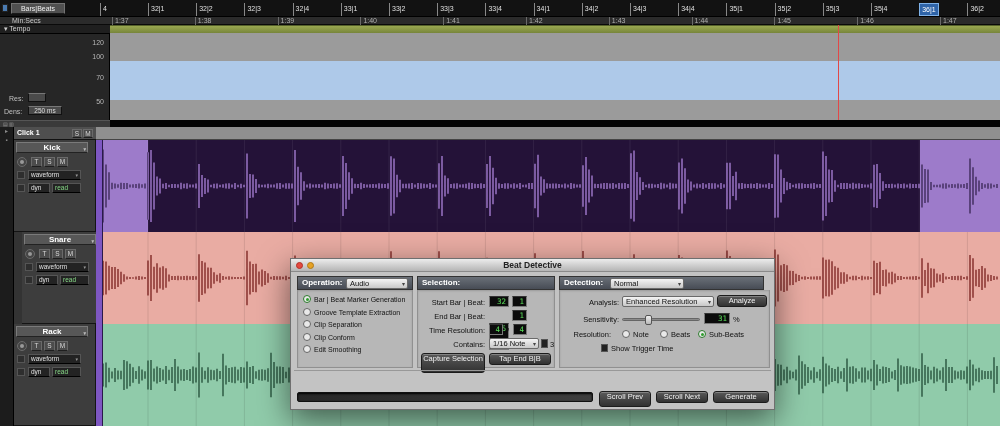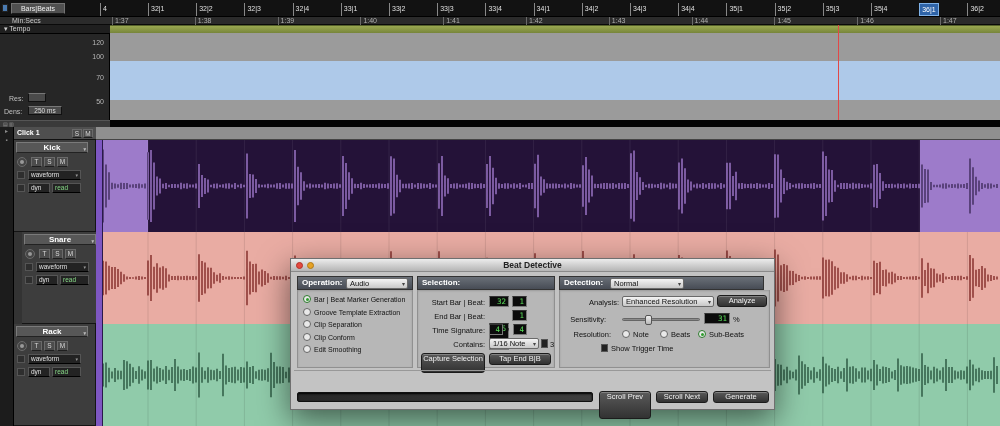--- a/index.html
+++ b/index.html
@@ -293,21 +293,21 @@
   <div class="panel" style="left:126px;top:31px;width:138px;height:78px"></div>
 
   <div class="flabel" style="left:128px;top:39px;width:66px">Start Bar | Beat:</div>
   <div class="led" style="left:198px;top:37px;width:20px;height:11px">32</div>
   <div class="led" style="left:221px;top:37px;width:15px;height:11px">1</div>
 
   <div class="flabel" style="left:128px;top:53px;width:66px">End Bar | Beat:</div>
   <div class="led" style="left:198px;top:64px;width:20px;height:27px">36</div>
   <div class="led" style="left:221px;top:51px;width:15px;height:11px">1</div>
 
-  <div class="flabel" style="left:128px;top:67px;width:66px">Time Signature:</div>
+  <div class="flabel" style="left:128px;top:67px;width:66px">Time Resolution:</div>
   <div class="led" style="left:198px;top:65px;width:14px;height:11px">4</div>
   <div class="flabel" style="left:214px;top:67px;width:6px;text-align:center">/</div>
   <div class="led" style="left:222px;top:65px;width:14px;height:11px">4</div>
 
   <div class="flabel" style="left:128px;top:81px;width:66px">Contains:</div>
   <div class="ddl" style="left:198px;top:79px;width:50px;height:11px">1/16 Note</div>
   <div class="mini" style="left:250px;top:80px"></div>
   <div class="flabel" style="left:259px;top:81px;width:8px;text-align:left">3</div>
 
   <div class="dbtn" style="left:130px;top:94px;width:64px;height:20px">Capture Selection</div>
@@ -316,35 +316,35 @@
   <div class="band" style="left:268px;top:17px;width:205px">
     <span>Detection:</span>
     <div class="ddl" style="left:50px;top:1px;width:74px;height:11px">Normal</div>
   </div>
   <div class="panel" style="left:268px;top:31px;width:211px;height:78px"></div>
 
   <div class="flabel" style="left:272px;top:39px;width:56px">Analysis:</div>
   <div class="ddl" style="left:331px;top:37px;width:92px;height:11px">Enhanced Resolution</div>
   <div class="dbtn" style="left:426px;top:36px;width:50px;height:12px">Analyze</div>
 
-  <div class="flabel" style="left:259px;top:56px;width:56px">Sensitivity:</div>
+  <div class="flabel" style="left:272px;top:56px;width:56px">Sensitivity:</div>
   <div id="sens-slider" style="left:331px;top:59px">
     <div id="sens-thumb"></div>
   </div>
   <div class="led" style="left:413px;top:54px;width:26px;height:11px">31</div>
   <div class="flabel" style="left:442px;top:56px;width:10px;text-align:left">%</div>
 
   <div class="flabel" style="left:264px;top:71px;width:56px">Resolution:</div>
 
   <div class="rrow" style="left:310px;top:85px"><span class="mini" style="position:relative;display:inline-block;width:7px;height:8px;vertical-align:-1px;margin-right:3px"></span><span>Show Trigger Time</span></div>
 
   <div id="dlg-sep"></div>
 
   <div id="dlg-progress"></div>
-  <div class="dbtn" style="left:308px;top:132px;width:52px;height:28px">Scroll Prev</div>
+  <div class="dbtn" style="left:308px;top:132px;width:52px;height:16px">Scroll Prev</div>
   <div class="dbtn" style="left:365px;top:132px;width:52px;height:12px">Scroll Next</div>
   <div class="dbtn" style="left:422px;top:132px;width:56px;height:12px">Generate</div>
 <div class="rrow" style="left: 12px; top: 36px; font-size: 7px;"><span class="radio sel"></span><span>Bar | Beat Marker Generation</span></div>
     <div class="rrow" style="left: 12px; top: 48.5px; font-size: 7px;"><span class="radio"></span><span>Groove Template Extraction</span></div>
     <div class="rrow" style="left: 12px; top: 61px; font-size: 7px;"><span class="radio"></span><span>Clip Separation</span></div>
     <div class="rrow" style="left: 12px; top: 73.5px; font-size: 7px;"><span class="radio"></span><span>Clip Conform</span></div>
     <div class="rrow" style="left: 12px; top: 86px; font-size: 7px;"><span class="radio"></span><span>Edit Smoothing</span></div>
     <div class="rrow" style="left: 331px; top: 71px;"><span class="radio"></span><span>Note</span></div>
     <div class="rrow" style="left: 369px; top: 71px;"><span class="radio"></span><span>Beats</span></div>
     <div class="rrow" style="left: 407px; top: 71px;"><span class="radio sel"></span><span>Sub-Beats</span></div>

